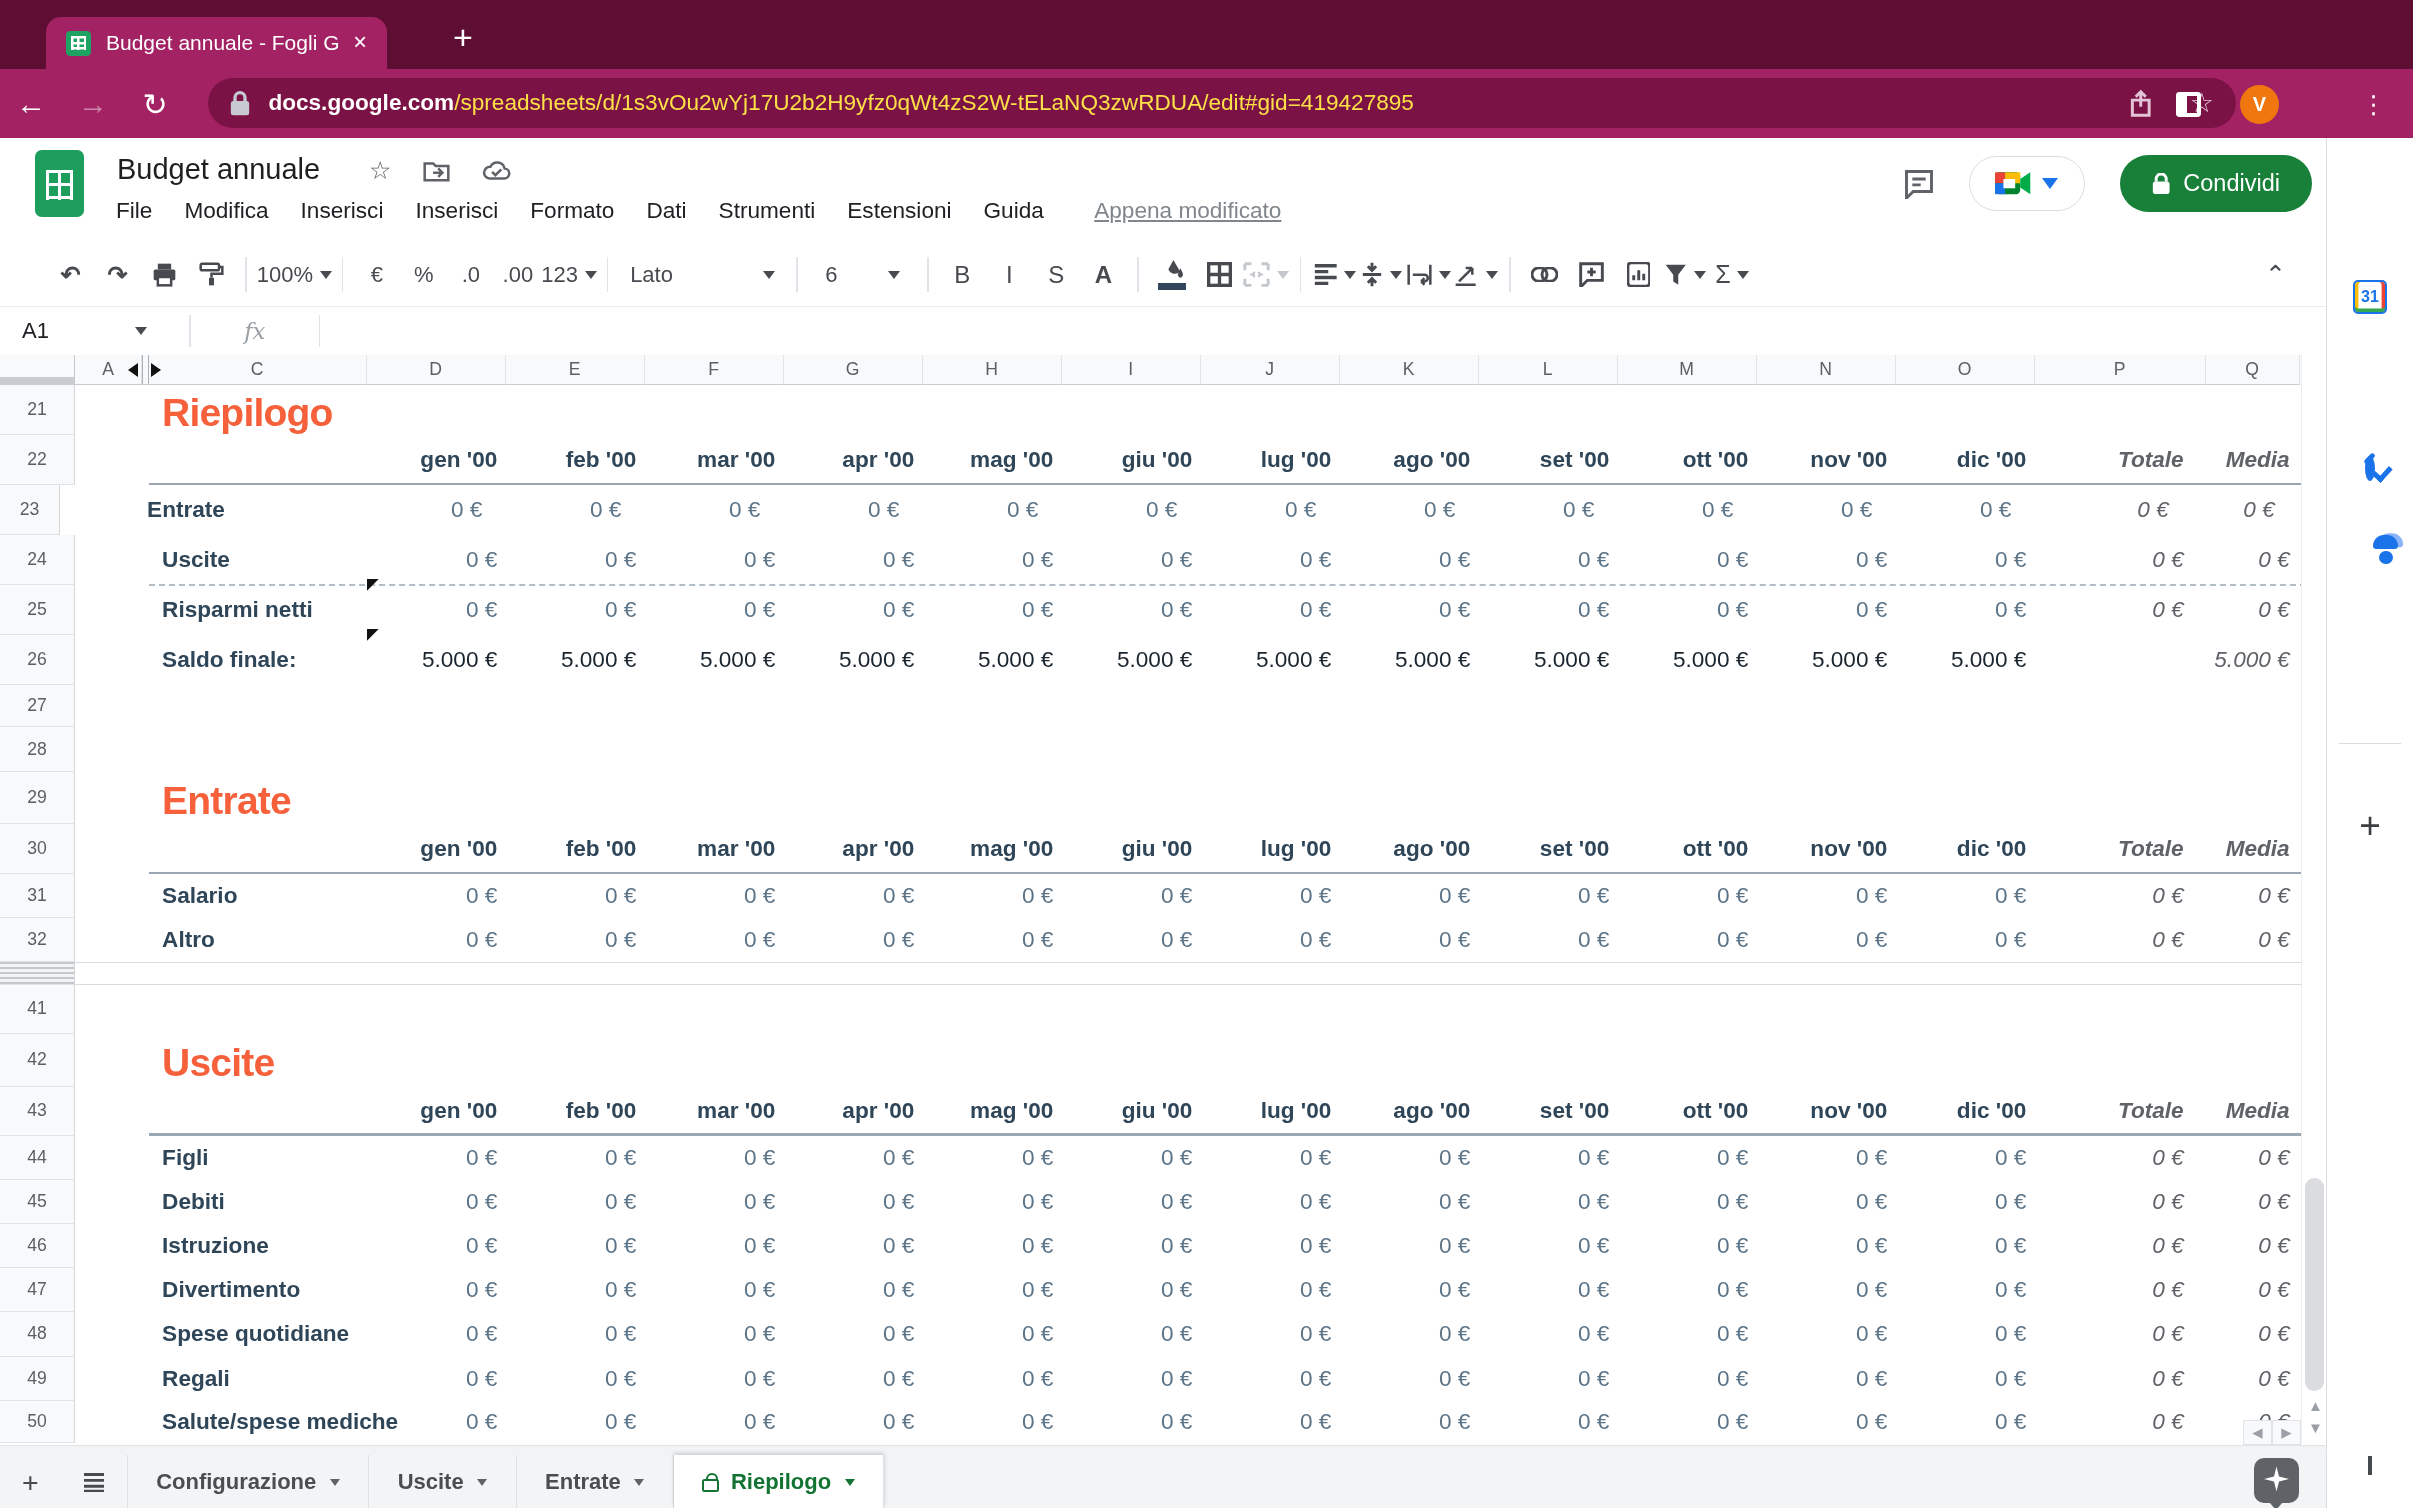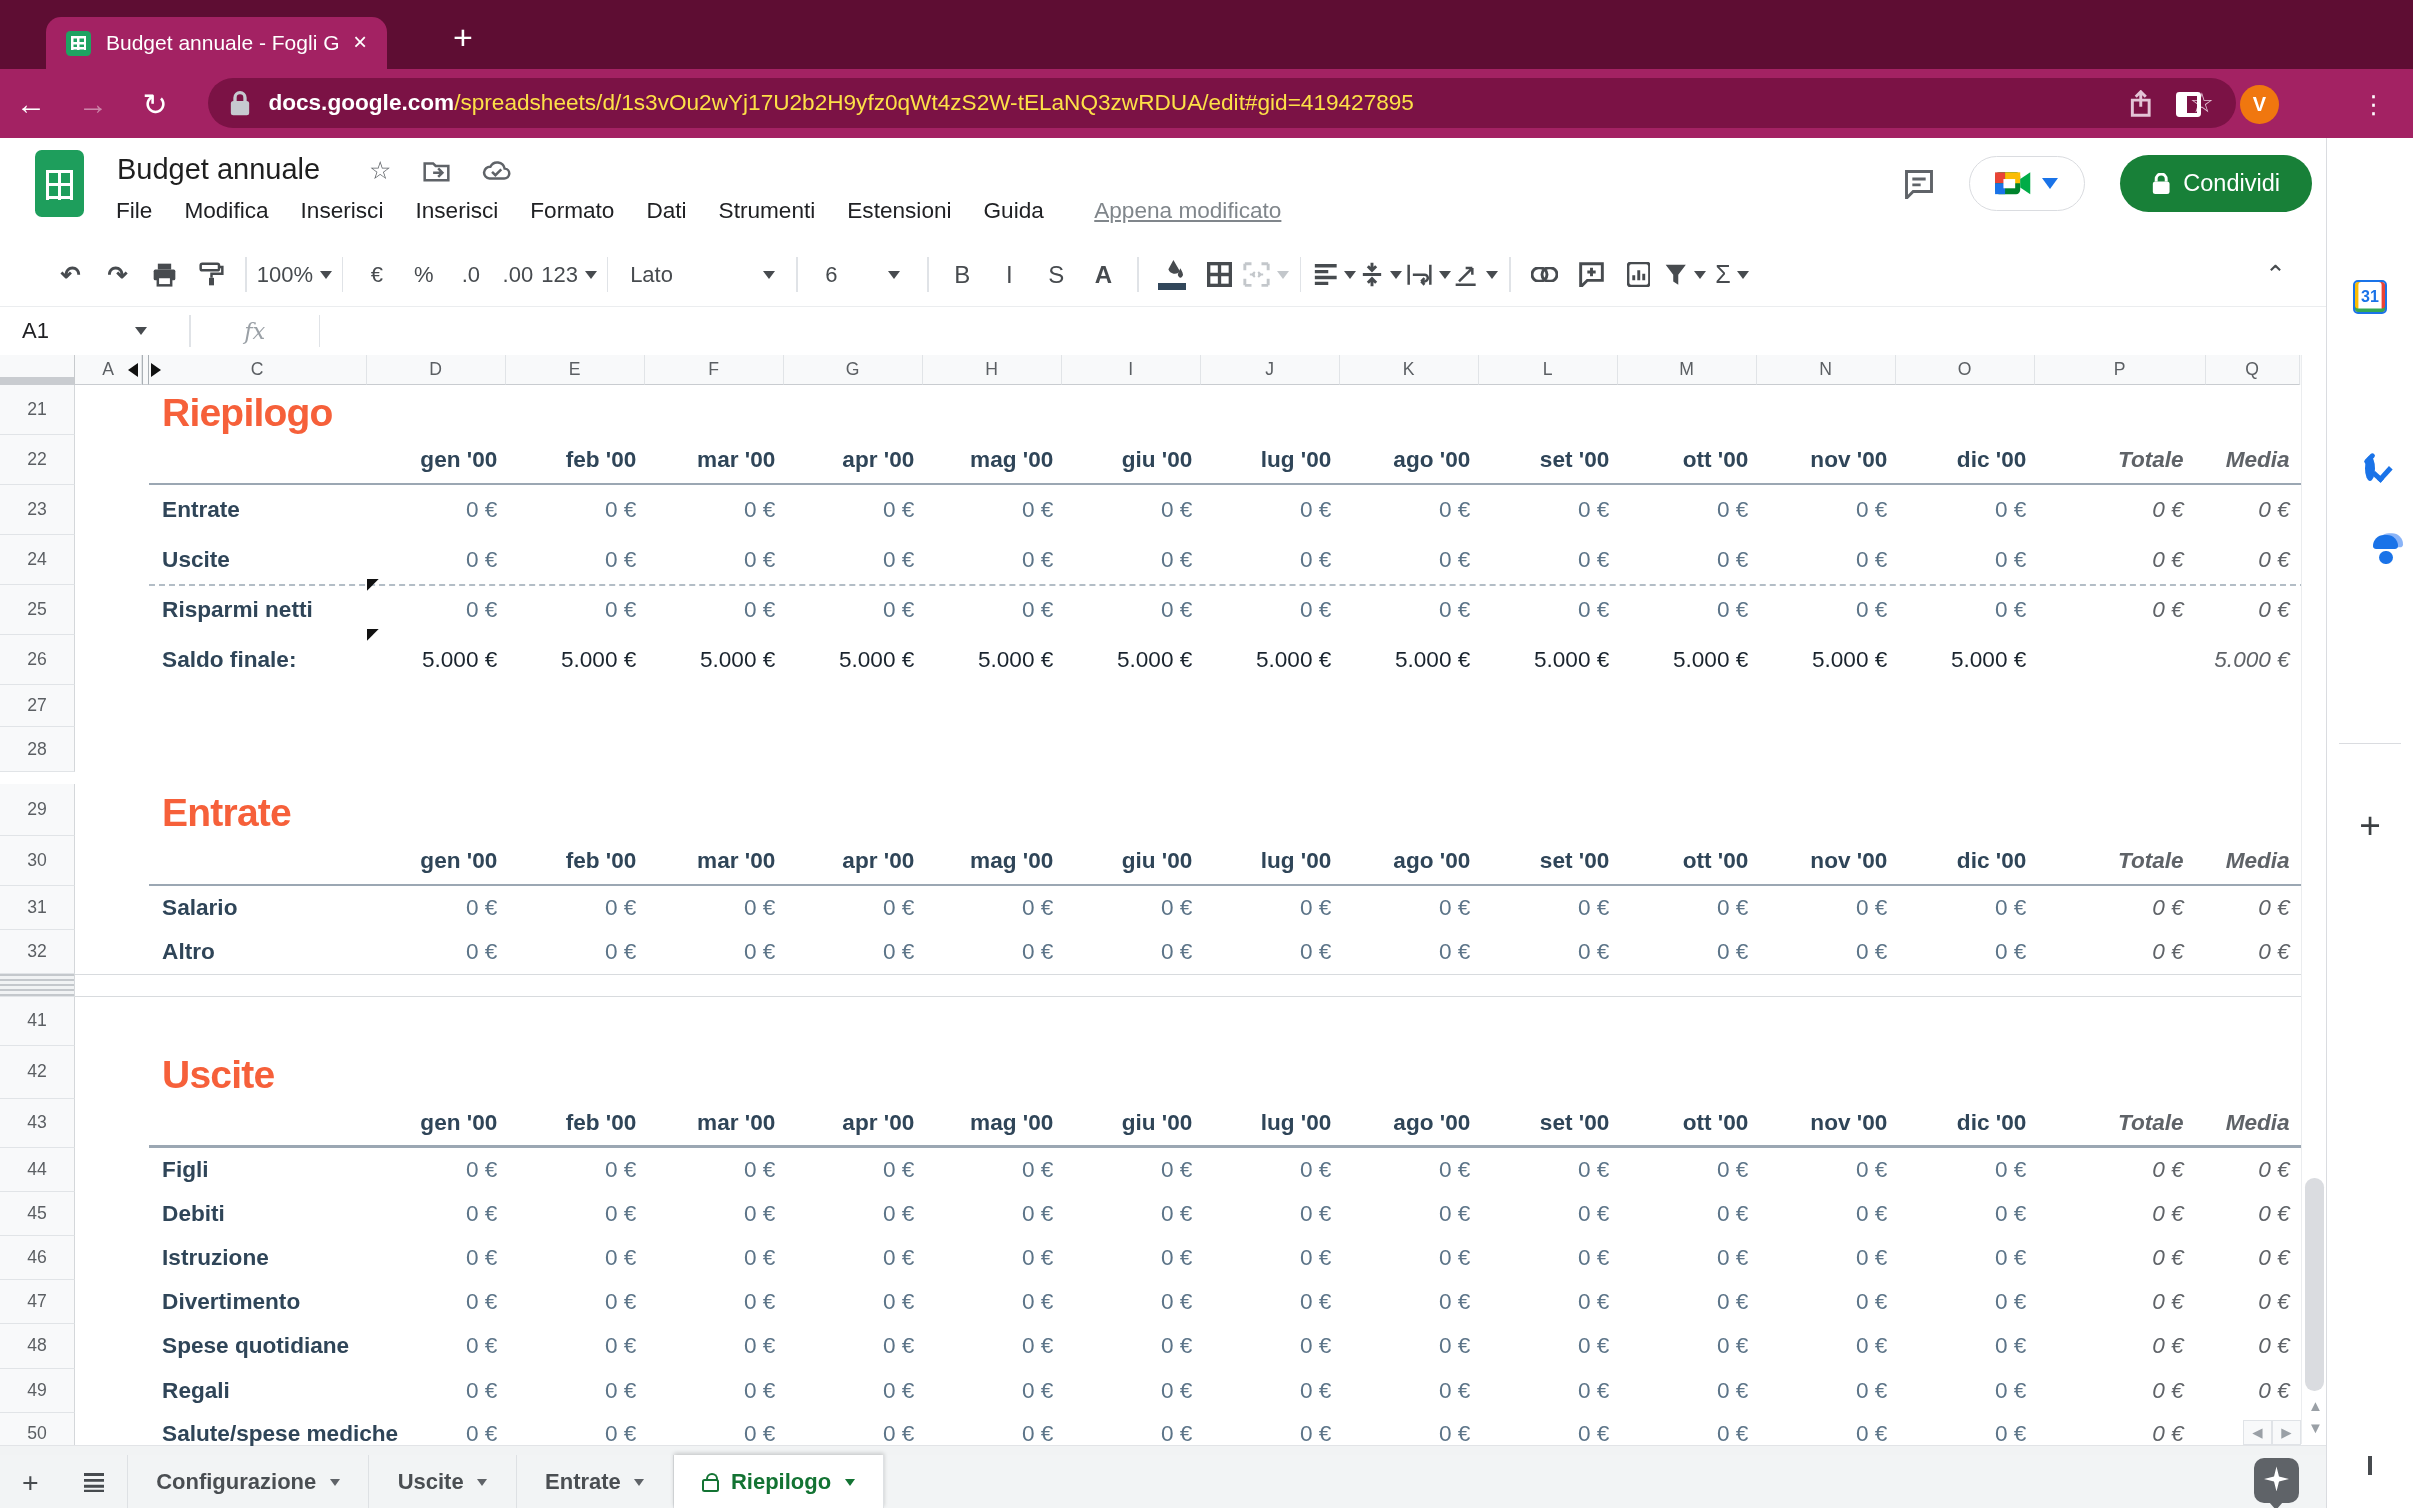--- a/index.html
+++ b/index.html
@@ -469,21 +469,21 @@
           <div class="gc mh" style="width: 139px;">ago '00</div>
           <div class="gc mh" style="width: 139px;">set '00</div>
           <div class="gc mh" style="width: 139px;">ott '00</div>
           <div class="gc mh" style="width: 139px;">nov '00</div>
           <div class="gc mh" style="width: 139px;">dic '00</div>
           <div class="gc mh gry" style="width: 171px;">Totale</div>
           <div class="gc mh gry2" style="width: 94px;">Media</div>
           <div class="rule"></div>
         </div>
         <div class="grow" style="height: 50px;">
-          <div class="rh" style="width: 75px;">23</div>
+          <div class="rh" style="width: 60px;">23</div>
           <div class="gc" style="width: 67px;"></div>
           <div class="gc" style="width: 6.7px;"></div>
           <div class="gc" style="width: 218px;">
             <div class="lab">Entrate</div>
           </div>
           <div class="gc val" style="width: 139px;">0 €</div>
           <div class="gc val" style="width: 139px;">0 €</div>
           <div class="gc val" style="width: 139px;">0 €</div>
           <div class="gc val" style="width: 139px;">0 €</div>
           <div class="gc val" style="width: 139px;">0 €</div>
@@ -573,21 +573,21 @@
           <div class="gc" style="width: 218px;"></div>
           <div class="gc" style="width: 1934px;"></div>
         </div>
         <div class="grow" style="height: 45px;">
           <div class="rh" style="width: 75px;">28</div>
           <div class="gc" style="width: 67px;"></div>
           <div class="gc" style="width: 6.7px;"></div>
           <div class="gc" style="width: 218px;"></div>
           <div class="gc" style="width: 1934px;"></div>
         </div>
-        <div class="grow" style="height: 52px; margin-top: 12px;">
+        <div class="grow" style="height: 52px;">
           <div class="rh" style="width: 75px;">29</div>
           <div class="gc" style="width: 67px;"></div>
           <div class="gc" style="width: 6.7px;"></div>
           <div class="gc" style="width: 218px;">
             <div class="sectitle">Entrate</div>
           </div>
           <div class="gc" style="width: 1934px;"></div>
         </div>
         <div class="grow" style="height: 50px;">
           <div class="rh" style="width: 75px;">30</div>

